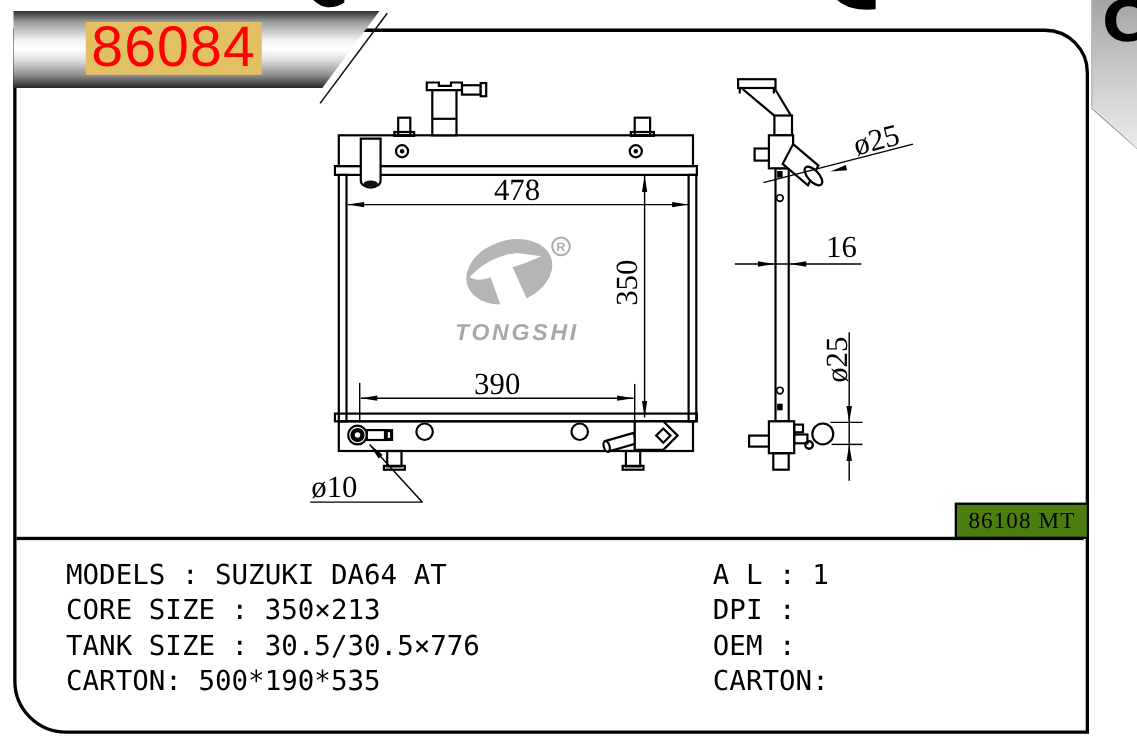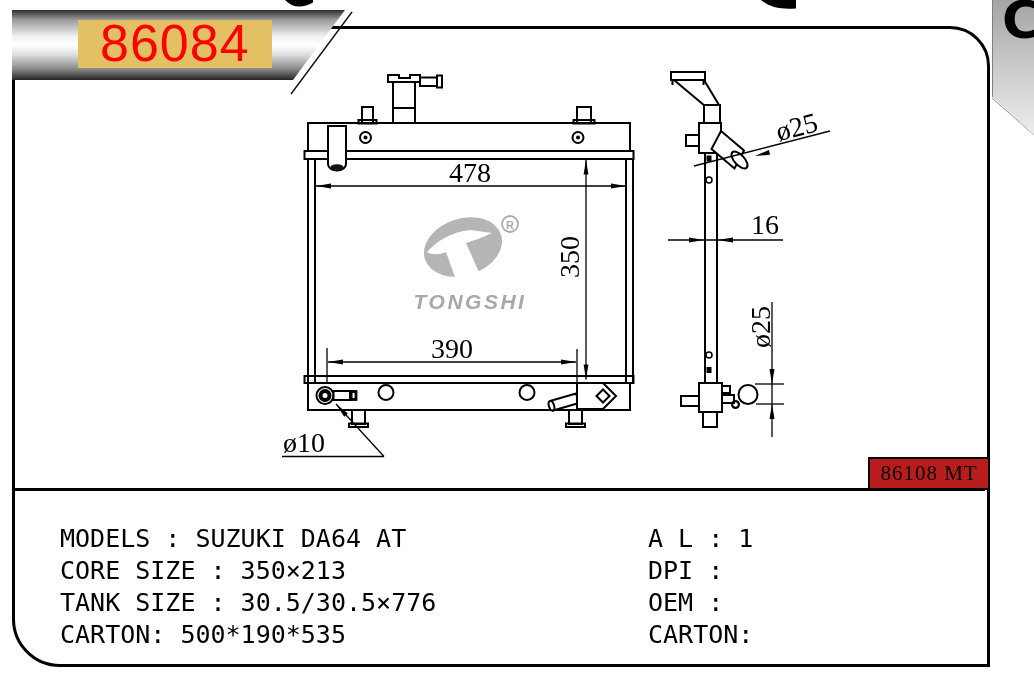--- a/index.html
+++ b/index.html
@@ -11,42 +11,42 @@
     position:absolute;left:12px;top:26px;width:972px;height:635px;
     border:3px solid #000;border-radius:0 40px 0 48px;background:transparent;
   }
   .drawing-svg{position:absolute;left:0;top:0;width:1034px;height:685px;}
   .banner{
     position:absolute;left:12px;top:10px;width:333px;height:70px;
     background:linear-gradient(180deg,#2e2e2e 0%,#9a9a9a 14%,#f2f2f2 38%,#ffffff 50%,#dedede 64%,#8a8a8a 84%,#262626 100%);
     clip-path:polygon(0 0,100% 0,calc(100% - 52px) 100%,0 100%);
   }
   .banner-code{
-    position:absolute;left:66px;top:10px;height:48px;padding:0 22px;
+    position:absolute;left:66px;top:10px;height:48px;padding:0 5px;
     background:#e4c065;color:#ff0000;
     font:400 52px/46px "Liberation Sans",sans-serif;letter-spacing:1px;
   }
   .ribbon{
     position:absolute;left:992px;top:0;width:42px;height:136px;
     background:linear-gradient(180deg,#a4a4a4 0%,#cfcfcf 55%,#ededed 100%);
     clip-path:polygon(0 0,100% 0,100% 100%,0 71%);
     border-left:1px solid #808080;
   }
   .ribbon-glyph{
     position:absolute;left:9px;top:-6px;
     font:700 52px/52px "DejaVu Sans",sans-serif;color:#000;
   }
   .refbox{
     position:absolute;left:868px;top:457px;width:118px;height:29px;
     border:2px solid #000;display:flex;align-items:center;justify-content:center;
-    font:21px "Liberation Serif",serif;letter-spacing:1px;color:#000;background:#b91c1c;
+    font:21px "Liberation Serif",serif;letter-spacing:1px;color:#000;background:#4d7c0f;
   }
   .divider{position:absolute;left:15px;top:488px;width:970px;height:3px;background:#000;}
   .spec{
-    position:absolute;font:25px/26px "DejaVu Sans Mono",monospace;color:#000;white-space:pre;margin-top:16px;
+    position:absolute;font:25px/26px "DejaVu Sans Mono",monospace;color:#000;white-space:pre;
   }
   .spec.l{left:60px}
   .spec.r{left:648px}
   .row1{top:510px}.row2{top:542px}.row3{top:574px}.row4{top:606px}
 </style>
 </head>
 <body>
 
 <div class="frame"></div>
 

